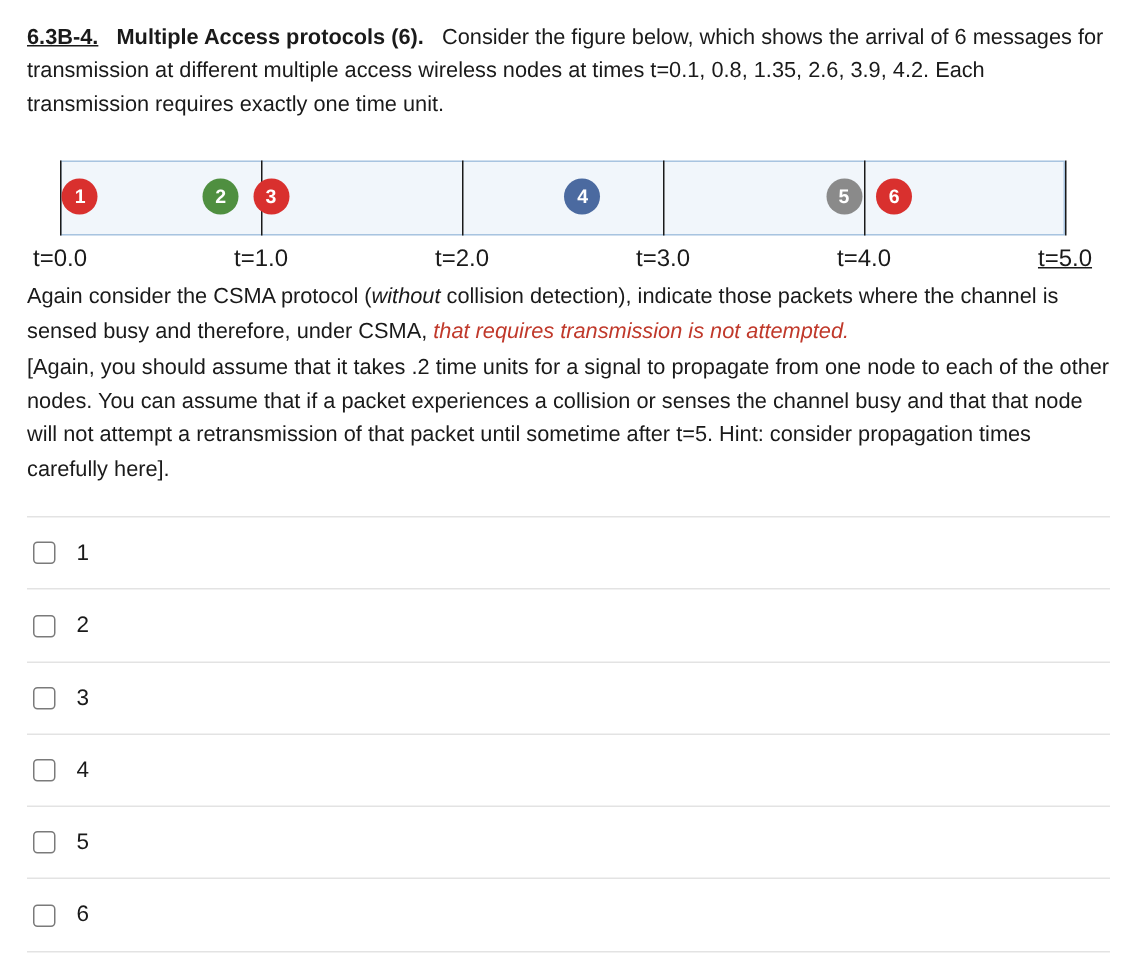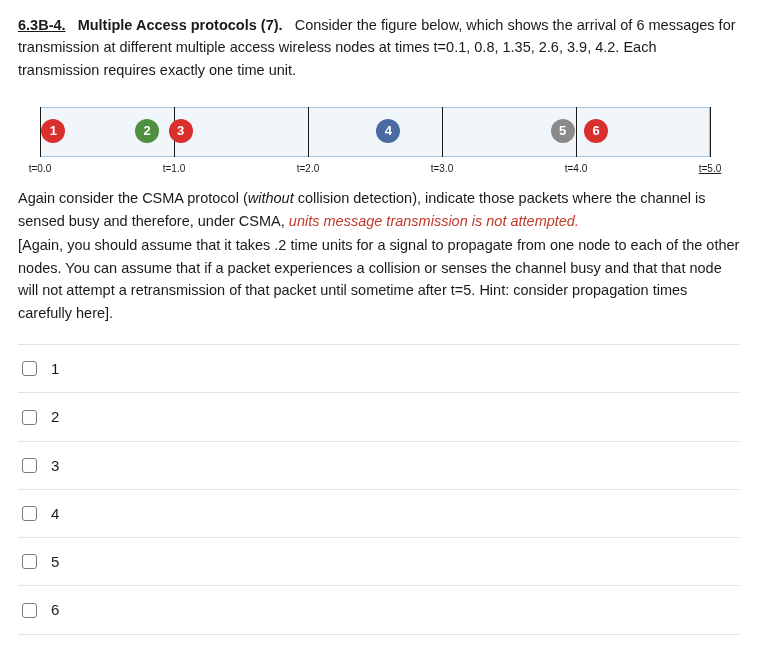--- a/index.html
+++ b/index.html
@@ -34,21 +34,21 @@
   .tick {
     position: absolute;
     top: 0;
     bottom: 0;
     width: 1px;
     background: #1a1a1a;
   }
   .tick-label {
     position: absolute;
     top: 54px;
-    font-size: 10px;
+    font-size: 16px;
     color: #1a1a1a;
     white-space: nowrap;
     transform: translateX(-50%);
   }
   .arrival {
     position: absolute;
     top: 12px;
     width: 24px;
     height: 24px;
     border-radius: 50%;
@@ -86,21 +86,21 @@
     flex: 0 0 auto;
   }
   .opt .lbl { font-size: 15px; }
 </style>
 </head>
 <body>
 
 <div class="para">
   <span class="qnum">6.3B-4.</span>
   <span>&nbsp;</span>
-  <span class="qtitle">Multiple Access protocols (7).</span>
+  <span class="qtitle">Multiple Access protocols (6).</span>
   <span>&nbsp;</span>
   <span>Consider the figure below, which shows the arrival of 6 messages for transmission at different multiple access wireless nodes at times  t=0.1, 0.8, 1.35, 2.6, 3.9, 4.2. Each transmission requires exactly one time unit.</span>
 </div>
 
 <div class="figure">
   <div class="timeline-bar"></div>
 
 <div class="tick" style="left: 18px;"></div>
     <div class="tick-label" style="left: 18px;">t=0.0</div>
     <div class="tick" style="left: 152px;"></div>
@@ -115,21 +115,21 @@
     <div class="tick-label" style="left: 688px; text-decoration: underline;">t=5.0</div>
     <div class="arrival red" style="left: 31.4px;">1</div>
     <div class="arrival green" style="left: 125.2px;">2</div>
     <div class="arrival red" style="left: 158.7px;">3</div>
     <div class="arrival blue" style="left: 366.4px;">4</div>
     <div class="arrival grey" style="left: 540.6px;">5</div>
     <div class="arrival red" style="left: 574.1px;">6</div>
   </div>
 
 <div class="body2">
-  <span>Again consider the </span><span class="sans-b">CSMA protocol (</span><span class="sans-b" style="font-style:italic">without</span><span class="sans-b"> collision detection)</span><span>, indicate those packets where the channel is sensed busy and therefore, under CSMA, </span><span class="emph-red" style="font-style:italic">units message transmission is not attempted.</span>
+  <span>Again consider the </span><span class="sans-b">CSMA protocol (</span><span class="sans-b" style="font-style:italic">without</span><span class="sans-b"> collision detection)</span><span>, indicate those packets where the channel is sensed busy and therefore, under CSMA, </span><span class="emph-red" style="font-style:italic">that requires transmission is not attempted.</span>
   <div style="height:2px"></div>
   <span>[Again, you should assume that it takes .2 time units for a signal to propagate from one node to each of the other nodes. You can assume that if a packet experiences a collision or senses the channel busy and that that node will not attempt a retransmission of that packet until sometime after t=5. Hint: consider propagation times carefully here].</span>
 </div>
 
 <div class="opts">
   <div class="opt">
     <span class="cb"></span>
     <span class="lbl">1</span>
   </div>
   <div class="opt">

